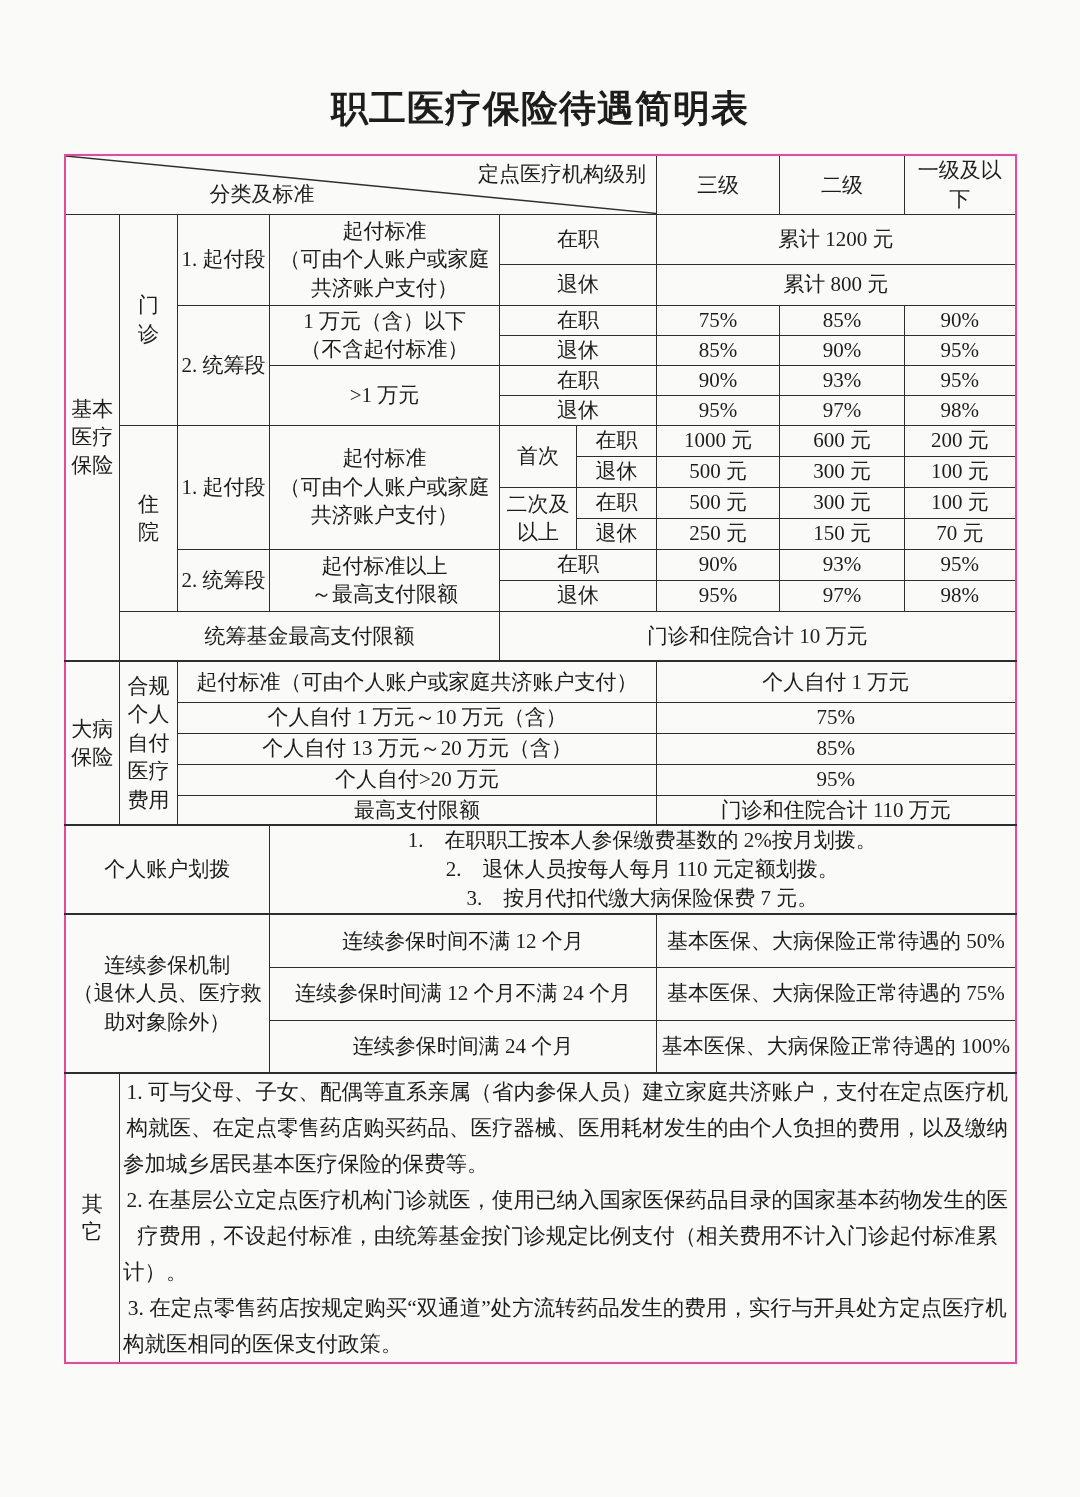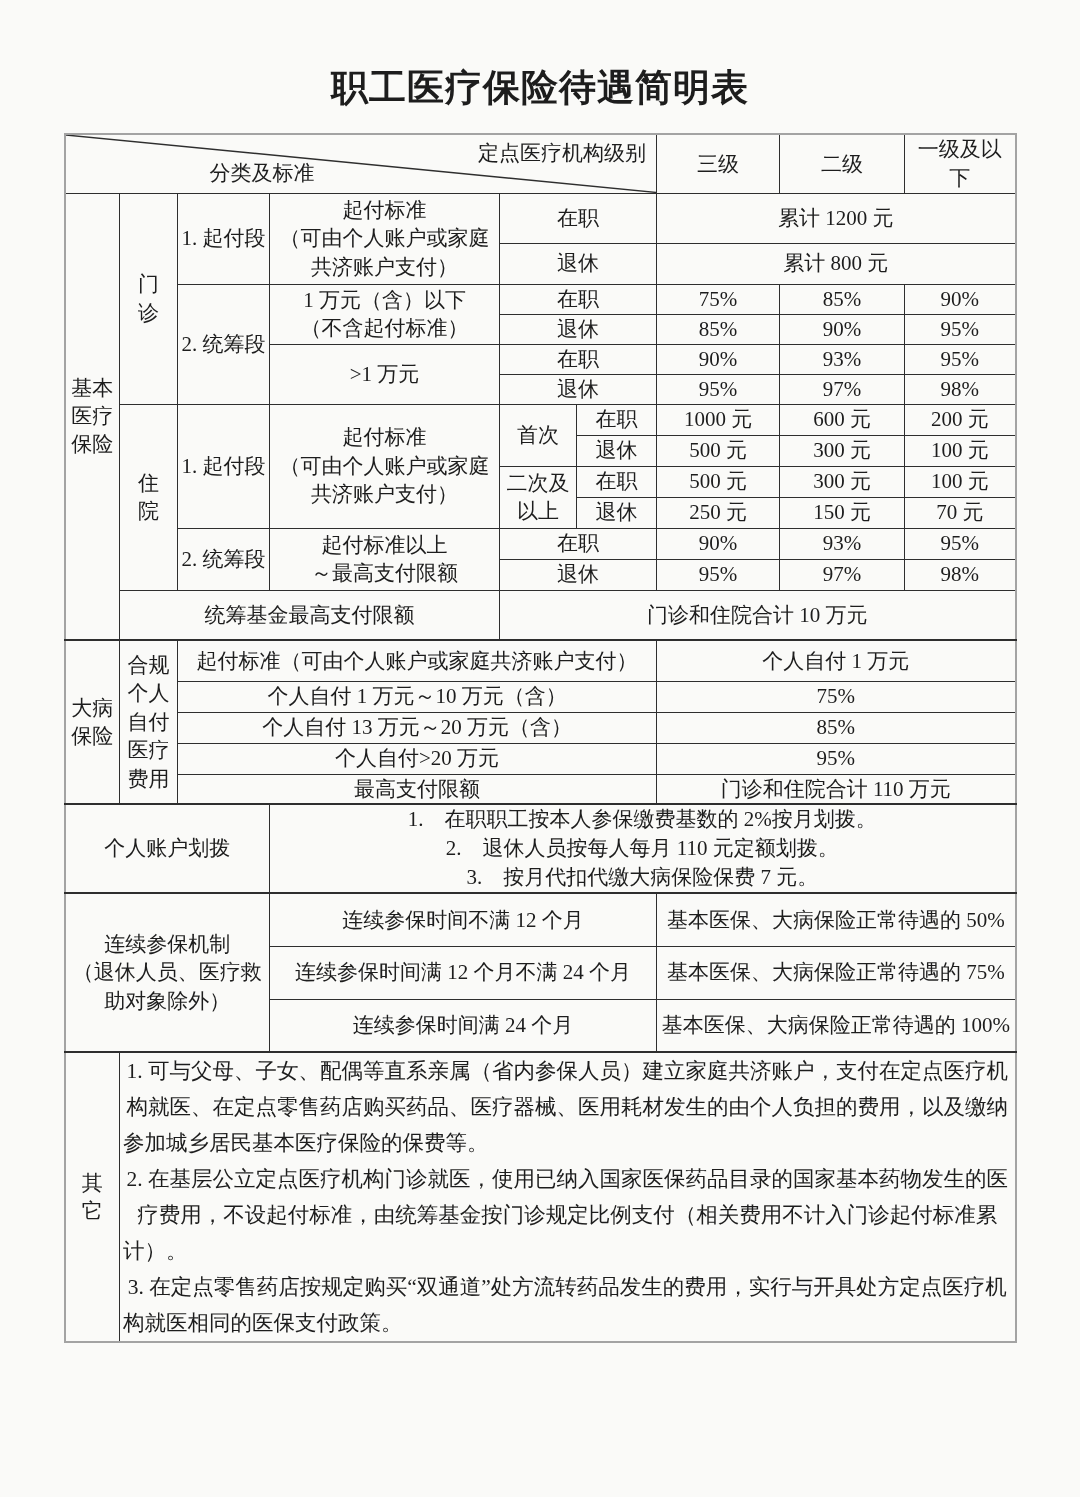--- a/index.html
+++ b/index.html
@@ -8,21 +8,21 @@
     font-family: "Liberation Serif", "DejaVu Serif", serif;
     color: #1d1d1d;
   }
   .page {
     position: relative;
     width: 1080px;
     height: 1497px;
     margin: 0 auto;
     background: #fafaf8;
     box-sizing: border-box;
-    padding-top: 67px;
+    padding-top: 88px;
     overflow: hidden;
   }
   .doc-title {
     margin: 0;
     text-align: center;
     font-size: 37px;
     line-height: 42px;
     font-weight: bold;
     letter-spacing: 1px;
   }
@@ -32,21 +32,21 @@
     font-size: 24px;
     line-height: 26px;
     font-weight: bold;
     letter-spacing: 1px;
   }
   table.benefits {
     border-collapse: collapse;
     table-layout: fixed;
     width: 951px;
     margin: 24px auto 0;
-    border: 2px solid #a3a3a3;
+    border: 2px solid #ec4899;
   }
   table.benefits td {
     border: 1px solid #2e2e2e;
     text-align: center;
     vertical-align: middle;
     font-size: 21px;
     line-height: 1.35;
     padding: 0 3px;
     overflow: hidden;
   }

